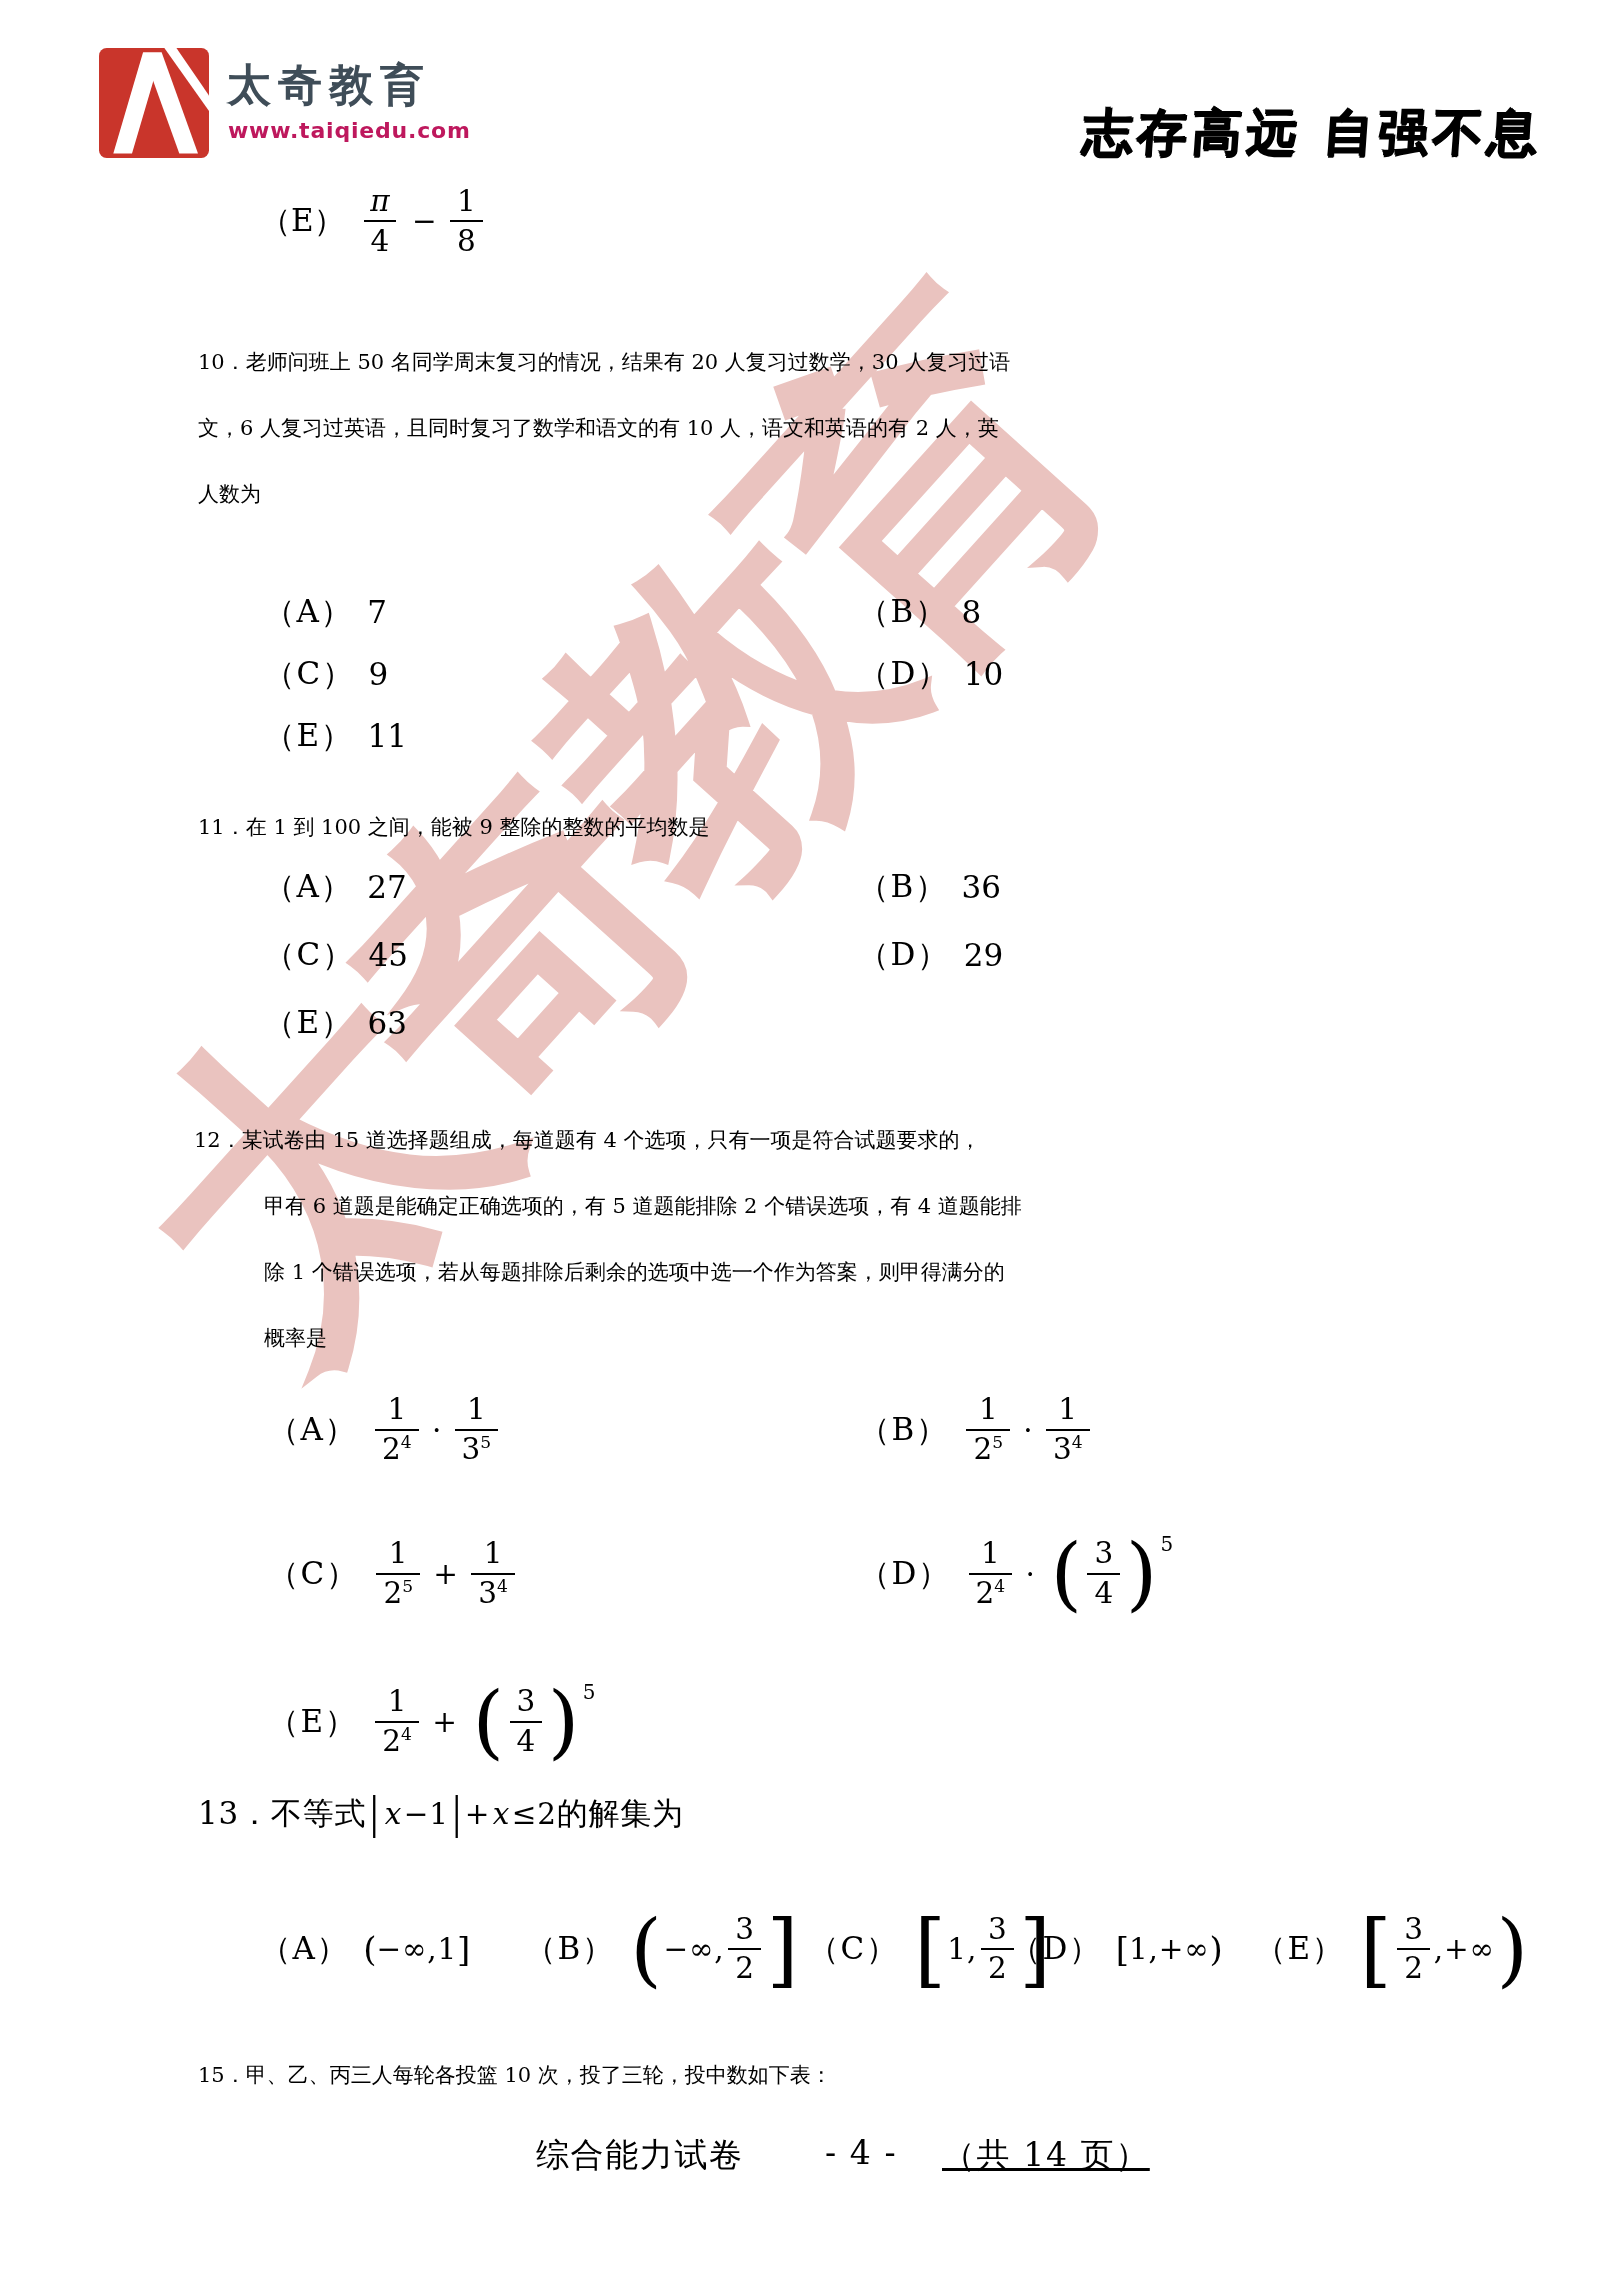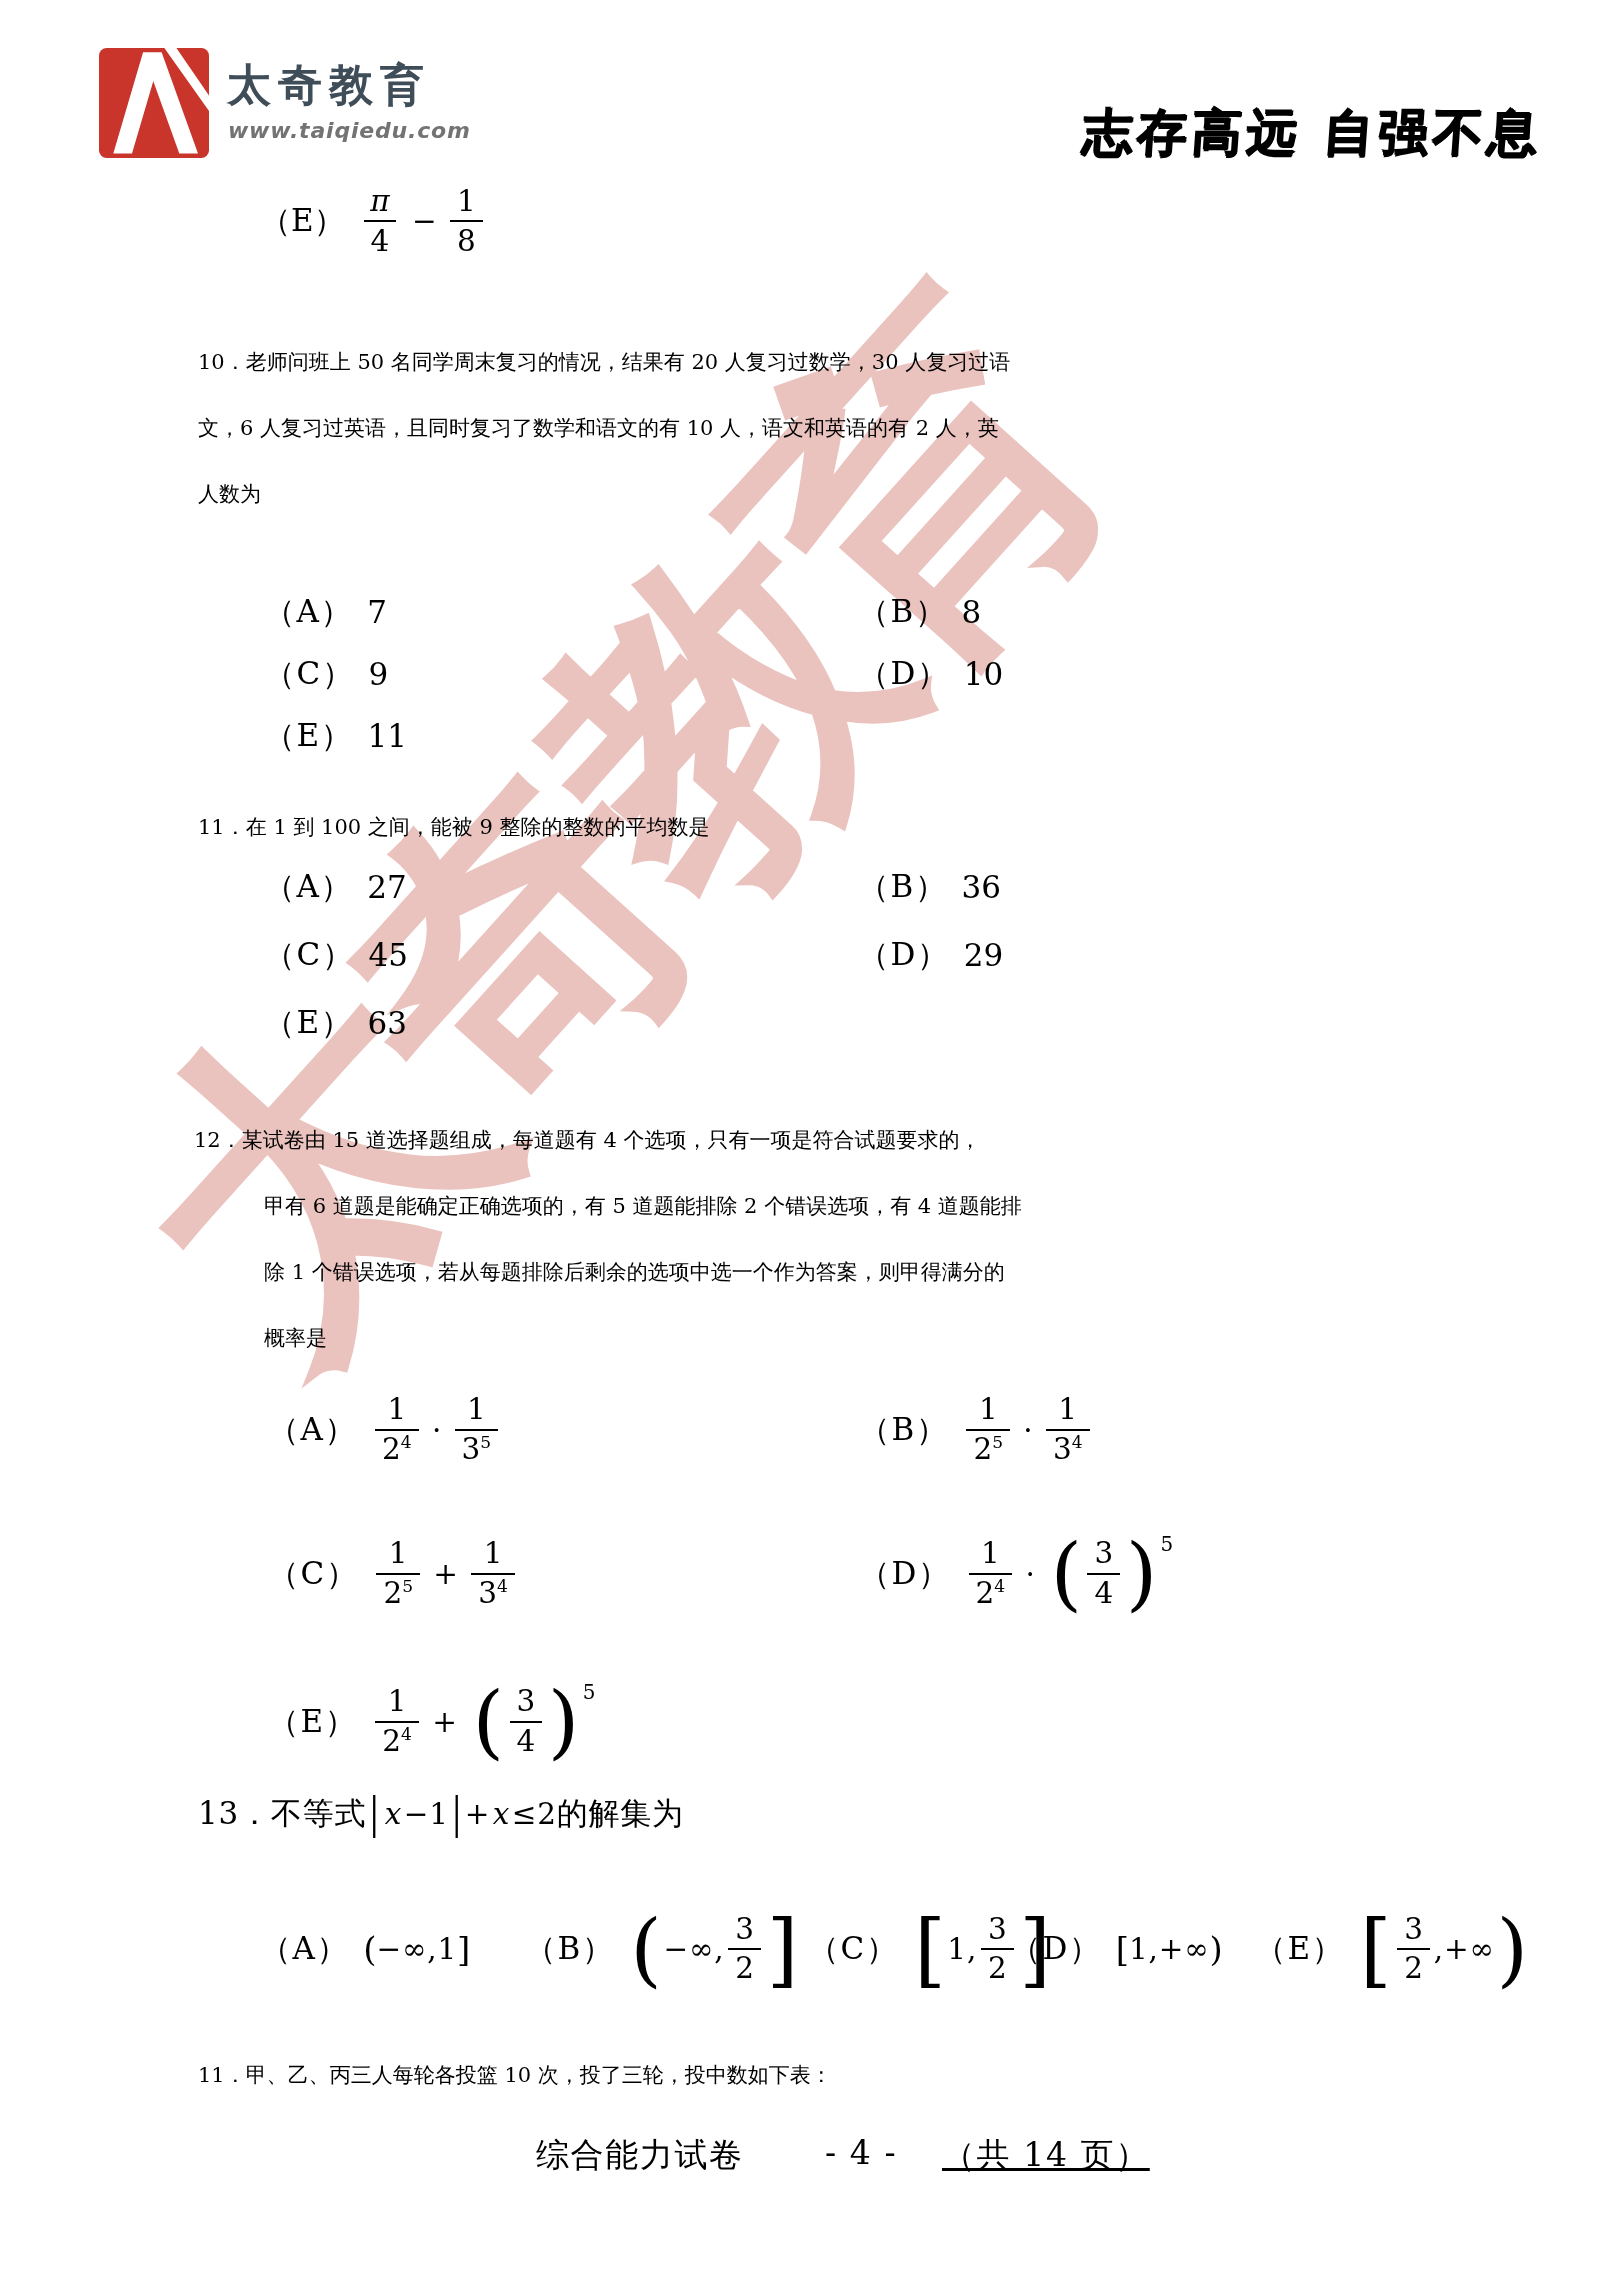--- a/index.html
+++ b/index.html
@@ -20,21 +20,21 @@
     transform:rotate(-48deg);
   }
   
   .logo-mark{left:99px;top:48px;width:110px;height:110px;}
   .logo-brand{
     left:227px;top:56px;font-family:"DejaVu Sans","Liberation Sans",sans-serif;
     font-size:44px;font-weight:bold;color:#3f4d58;letter-spacing:7px;white-space:nowrap;
   }
   .logo-url{
     left:228px;top:118px;font-family:"DejaVu Sans","Liberation Sans",sans-serif;
-    font-size:22px;font-weight:bold;color:#737373;letter-spacing:0.8px;white-space:nowrap;font-style:italic;
+    font-size:22px;font-weight:bold;color:#be185d;letter-spacing:0.8px;white-space:nowrap;
   }
   .slogan{
     left:1082px;top:99px;font-size:50px;font-weight:900;letter-spacing:4.7px;
     white-space:nowrap;font-family:"DejaVu Serif","Liberation Serif",serif;
     text-shadow:1.6px 0.8px 0 #000,0.8px 1.6px 0 #000;transform:skewX(-4deg);
   }
   
   .qblock{font-size:21px;white-space:nowrap;}
   .qline{line-height:66px;height:66px;}
   .indent{padding-left:70px;}
@@ -308,19 +308,19 @@
           <span class="num">3</span>
           <span class="den">2</span>
         </span>
         <span class="ftxt">,+∞</span>
         <span class="fbr-big">)</span>
       </span>
   </div>
 </div>
 
 <div class="abs layer qblock" style="left:198px;top:2042px;">
-  <div class="qline">11．甲、乙、丙三人每轮各投篮 10 次，投了三轮，投中数如下表：</div>
+  <div class="qline">15．甲、乙、丙三人每轮各投篮 10 次，投了三轮，投中数如下表：</div>
 </div>
 
 <div class="abs layer footer-seg" style="left:536px;top:2133px;">综合能力试卷</div>
 <div class="abs layer footer-seg" style="left:825px;top:2133px;">- 4 -</div>
 <div class="abs layer footer-seg" style="left:942px;top:2133px;text-decoration:underline;">（共 14 页）</div>
 
 
 </body></html>

